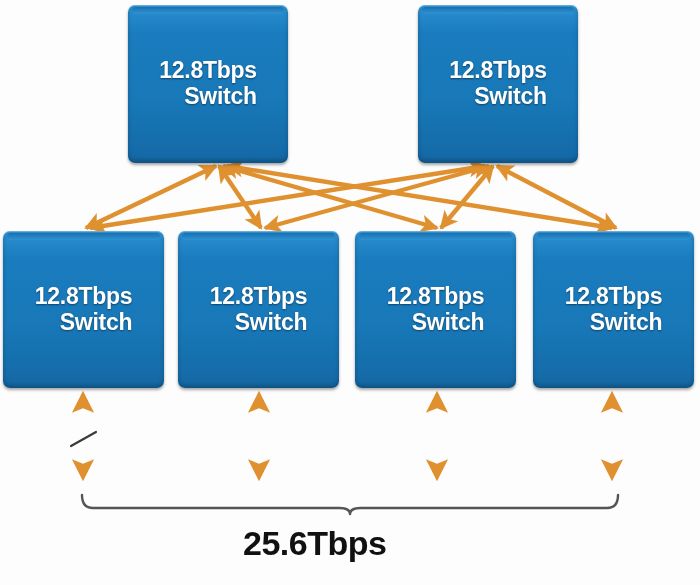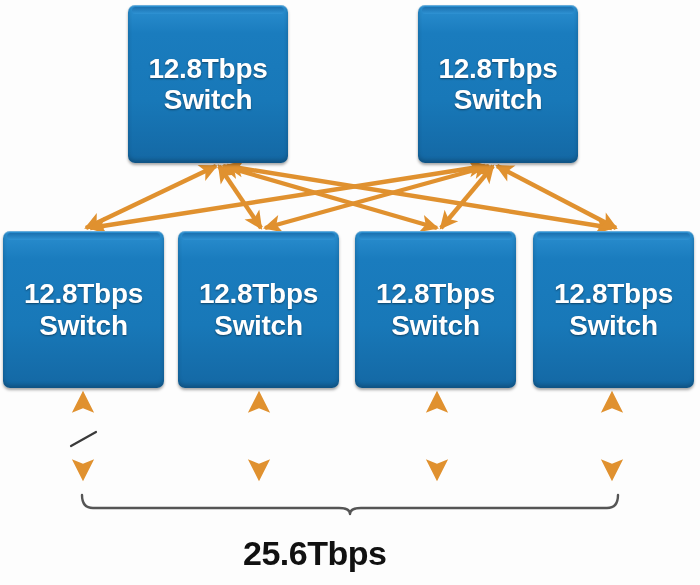--- a/index.html
+++ b/index.html
@@ -37,23 +37,23 @@
     top: 2px;
     height: 7px;
     border-radius: 4px;
     background: linear-gradient(180deg, #1a6fae 0%, #2f93d4 100%);
     opacity: 0.95;
   }
   .switch-label {
     position: relative;
     color: #ffffff;
     font-weight: bold;
-    font-size: 28px;
+    font-size: 23px;
     line-height: 1.12;
-    text-align: center;
+    text-align: right;
     letter-spacing: -0.3px;
     text-shadow: 0 1px 2px rgba(0,0,0,0.45);
     white-space: pre-line;
     user-select: none;
   }
 
   
   #links {
     position: absolute;
     left: 0;
@@ -72,21 +72,20 @@
     user-select: none;
   }
   .rate-label-big {
     position: absolute;
     font-size: 34px;
     font-weight: bold;
     color: #111111;
     white-space: nowrap;
     letter-spacing: -0.5px;
     user-select: none;
-    margin-top: 10px;
   }
 </style>
 </head>
 <body>
 
 <div id="diagram" style="background: rgb(253, 253, 253);">
 
   <svg id="links" viewBox="0 0 700 585" xmlns="http://www.w3.org/2000/svg">
     <defs>
       <linearGradient id="orangeGrad" x1="0" y1="0" x2="1" y2="0">

